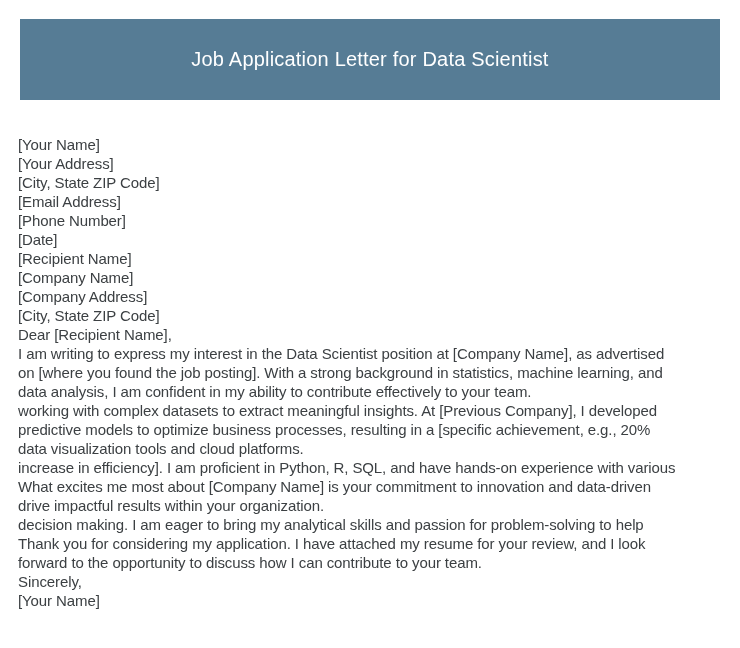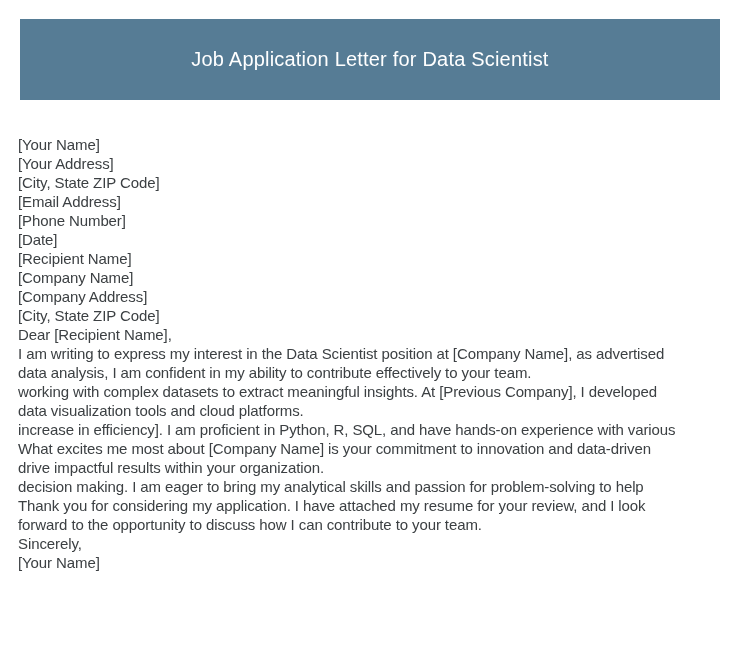--- a/index.html
+++ b/index.html
@@ -70,22 +70,24 @@
       <div class="letter-line">[City, State ZIP Code]</div>
       <div class="letter-line">[Email Address]</div>
       <div class="letter-line">[Phone Number]</div>
       <div class="letter-line">[Date]</div>
       <div class="letter-line">[Recipient Name]</div>
       <div class="letter-line">[Company Name]</div>
       <div class="letter-line">[Company Address]</div>
       <div class="letter-line">[City, State ZIP Code]</div>
       <div class="letter-line">Dear [Recipient Name],</div>
       <div class="letter-line">I am writing to express my interest in the Data Scientist position at [Company Name], as advertised</div>
+      <div class="letter-line">on [where you found the job posting]. With a strong background in statistics, machine learning, and</div>
       <div class="letter-line">data analysis, I am confident in my ability to contribute effectively to your team.</div>
       <div class="letter-line">working with complex datasets to extract meaningful insights. At [Previous Company], I developed</div>
+      <div class="letter-line">predictive models to optimize business processes, resulting in a [specific achievement, e.g., 20%</div>
       <div class="letter-line">data visualization tools and cloud platforms.</div>
       <div class="letter-line">increase in efficiency]. I am proficient in Python, R, SQL, and have hands-on experience with various</div>
       <div class="letter-line">What excites me most about [Company Name] is your commitment to innovation and data-driven</div>
       <div class="letter-line">drive impactful results within your organization.</div>
       <div class="letter-line">decision making. I am eager to bring my analytical skills and passion for problem-solving to help</div>
       <div class="letter-line">Thank you for considering my application. I have attached my resume for your review, and I look</div>
       <div class="letter-line">forward to the opportunity to discuss how I can contribute to your team.</div>
       <div class="letter-line">Sincerely,</div>
       <div class="letter-line">[Your Name]</div>
     </div>

